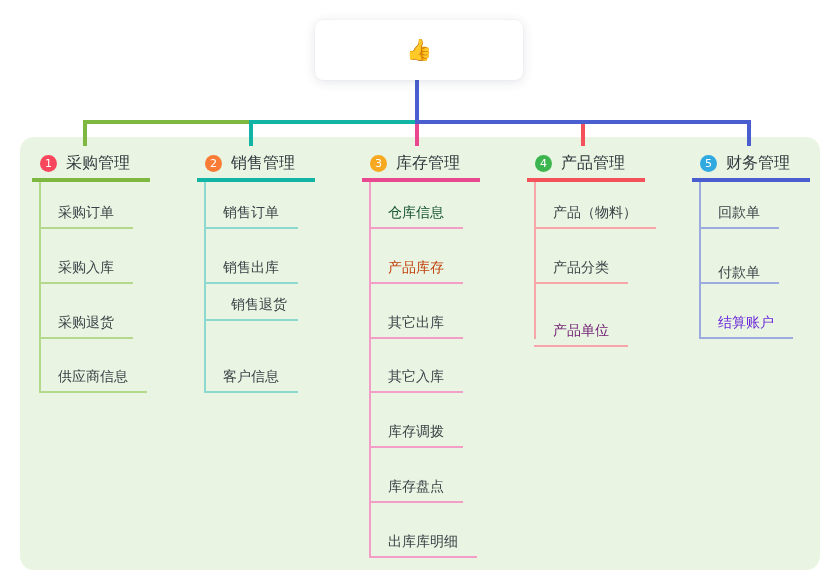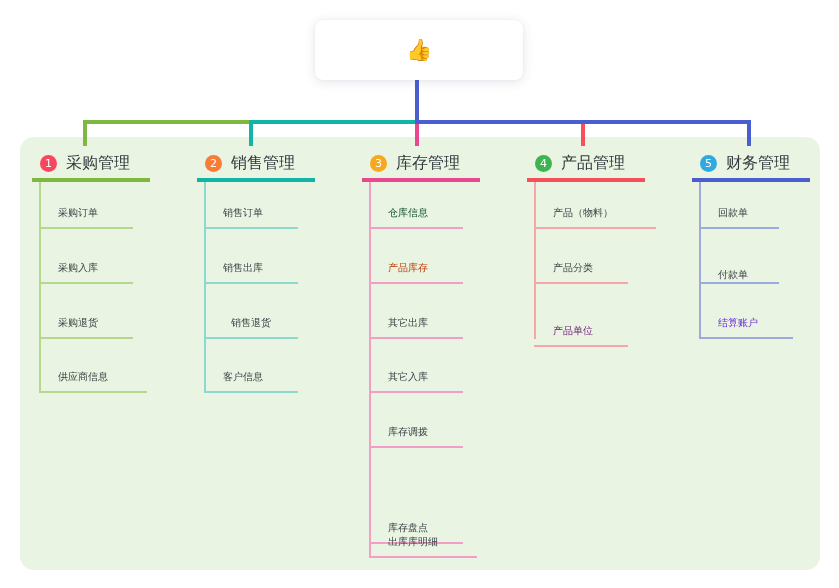--- a/index.html
+++ b/index.html
@@ -31,21 +31,21 @@
     display: flex; align-items: center; gap: 9px; padding-left: 8px;
     font-size: 16px; z-index: 2; cursor: pointer;
   }
   .badge {
     flex: none; width: 17px; height: 17px; border-radius: 50%;
     color: #ffffff; font-size: 11px; line-height: 17px; text-align: center;
   }
   .child-item {
     position: absolute; height: 30px;
     display: flex; align-items: center; padding-left: 19px;
-    font-size: 10px; z-index: 2; cursor: pointer; white-space: nowrap;
+    font-size: 14px; z-index: 2; cursor: pointer; white-space: nowrap;
   }
 </style>
 </head>
 <body>
 
 <div class="stage">
   <div class="panel" style="background: rgb(233, 245, 226);"></div>
 
   <div class="root-card" style="background: rgb(255, 255, 255); color: rgb(51, 59, 78);">
     <span class="emoji">👍</span>
@@ -84,21 +84,21 @@
         <span class="badge" style="background: rgb(248, 123, 54);">2</span>
         <span>销售管理</span>
       </div>
       <div class="line" style="left: 204px; top: 182px; width: 2px; height: 211px; background: rgb(142, 217, 207);"></div>
       <div class="child-item" style="left: 204px; top: 199px; width: 94px; color: rgb(60, 65, 71); border-bottom: 2px solid rgb(142, 217, 207);">
         <span>销售订单</span>
       </div>
       <div class="child-item" style="left: 204px; top: 254px; width: 94px; color: rgb(60, 65, 71); border-bottom: 2px solid rgb(142, 217, 207);">
         <span>销售出库</span>
       </div>
-      <div class="child-item" style="left: 204px; top: 309px; width: 94px; color: rgb(60, 65, 71); border-bottom: 2px solid rgb(142, 217, 207); padding-left: 27px;">
+      <div class="child-item" style="left: 204px; top: 291px; width: 94px; color: rgb(60, 65, 71); border-bottom: 2px solid rgb(142, 217, 207); padding-left: 27px;">
         <span>销售退货</span>
       </div>
       <div class="child-item" style="left: 204px; top: 363px; width: 94px; color: rgb(60, 65, 71); border-bottom: 2px solid rgb(142, 217, 207);">
         <span>客户信息</span>
       </div>
       <div class="branch-label" style="left: 362px; width: 118px; color: rgb(51, 56, 62); border-bottom: 4px solid rgb(233, 72, 144);">
         <span class="badge" style="background: rgb(246, 168, 33);">3</span>
         <span>库存管理</span>
       </div>
       <div class="line" style="left: 369px; top: 182px; width: 2px; height: 376px; background: rgb(242, 158, 198);"></div>
@@ -110,21 +110,21 @@
       </div>
       <div class="child-item" style="left: 369px; top: 309px; width: 94px; color: rgb(60, 65, 71); border-bottom: 2px solid rgb(242, 158, 198);">
         <span>其它出库</span>
       </div>
       <div class="child-item" style="left: 369px; top: 363px; width: 94px; color: rgb(60, 65, 71); border-bottom: 2px solid rgb(242, 158, 198);">
         <span>其它入库</span>
       </div>
       <div class="child-item" style="left: 369px; top: 418px; width: 94px; color: rgb(60, 65, 71); border-bottom: 2px solid rgb(242, 158, 198);">
         <span>库存调拨</span>
       </div>
-      <div class="child-item" style="left: 369px; top: 473px; width: 94px; color: rgb(60, 65, 71); border-bottom: 2px solid rgb(242, 158, 198); margin-top: 41px;">
+      <div class="child-item" style="left: 369px; top: 473px; width: 94px; color: rgb(60, 65, 71); border-bottom: 2px solid rgb(242, 158, 198);">
         <span>库存盘点</span>
       </div>
       <div class="child-item" style="left: 369px; top: 528px; width: 108px; color: rgb(60, 65, 71); border-bottom: 2px solid rgb(242, 158, 198);">
         <span>出库库明细</span>
       </div>
       <div class="branch-label" style="left: 527px; width: 118px; color: rgb(51, 56, 62); border-bottom: 4px solid rgb(244, 81, 90);">
         <span class="badge" style="background: rgb(60, 181, 78);">4</span>
         <span>产品管理</span>
       </div>
       <div class="line" style="left: 534px; top: 182px; width: 2px; height: 157px; background: rgb(248, 165, 170);"></div>

